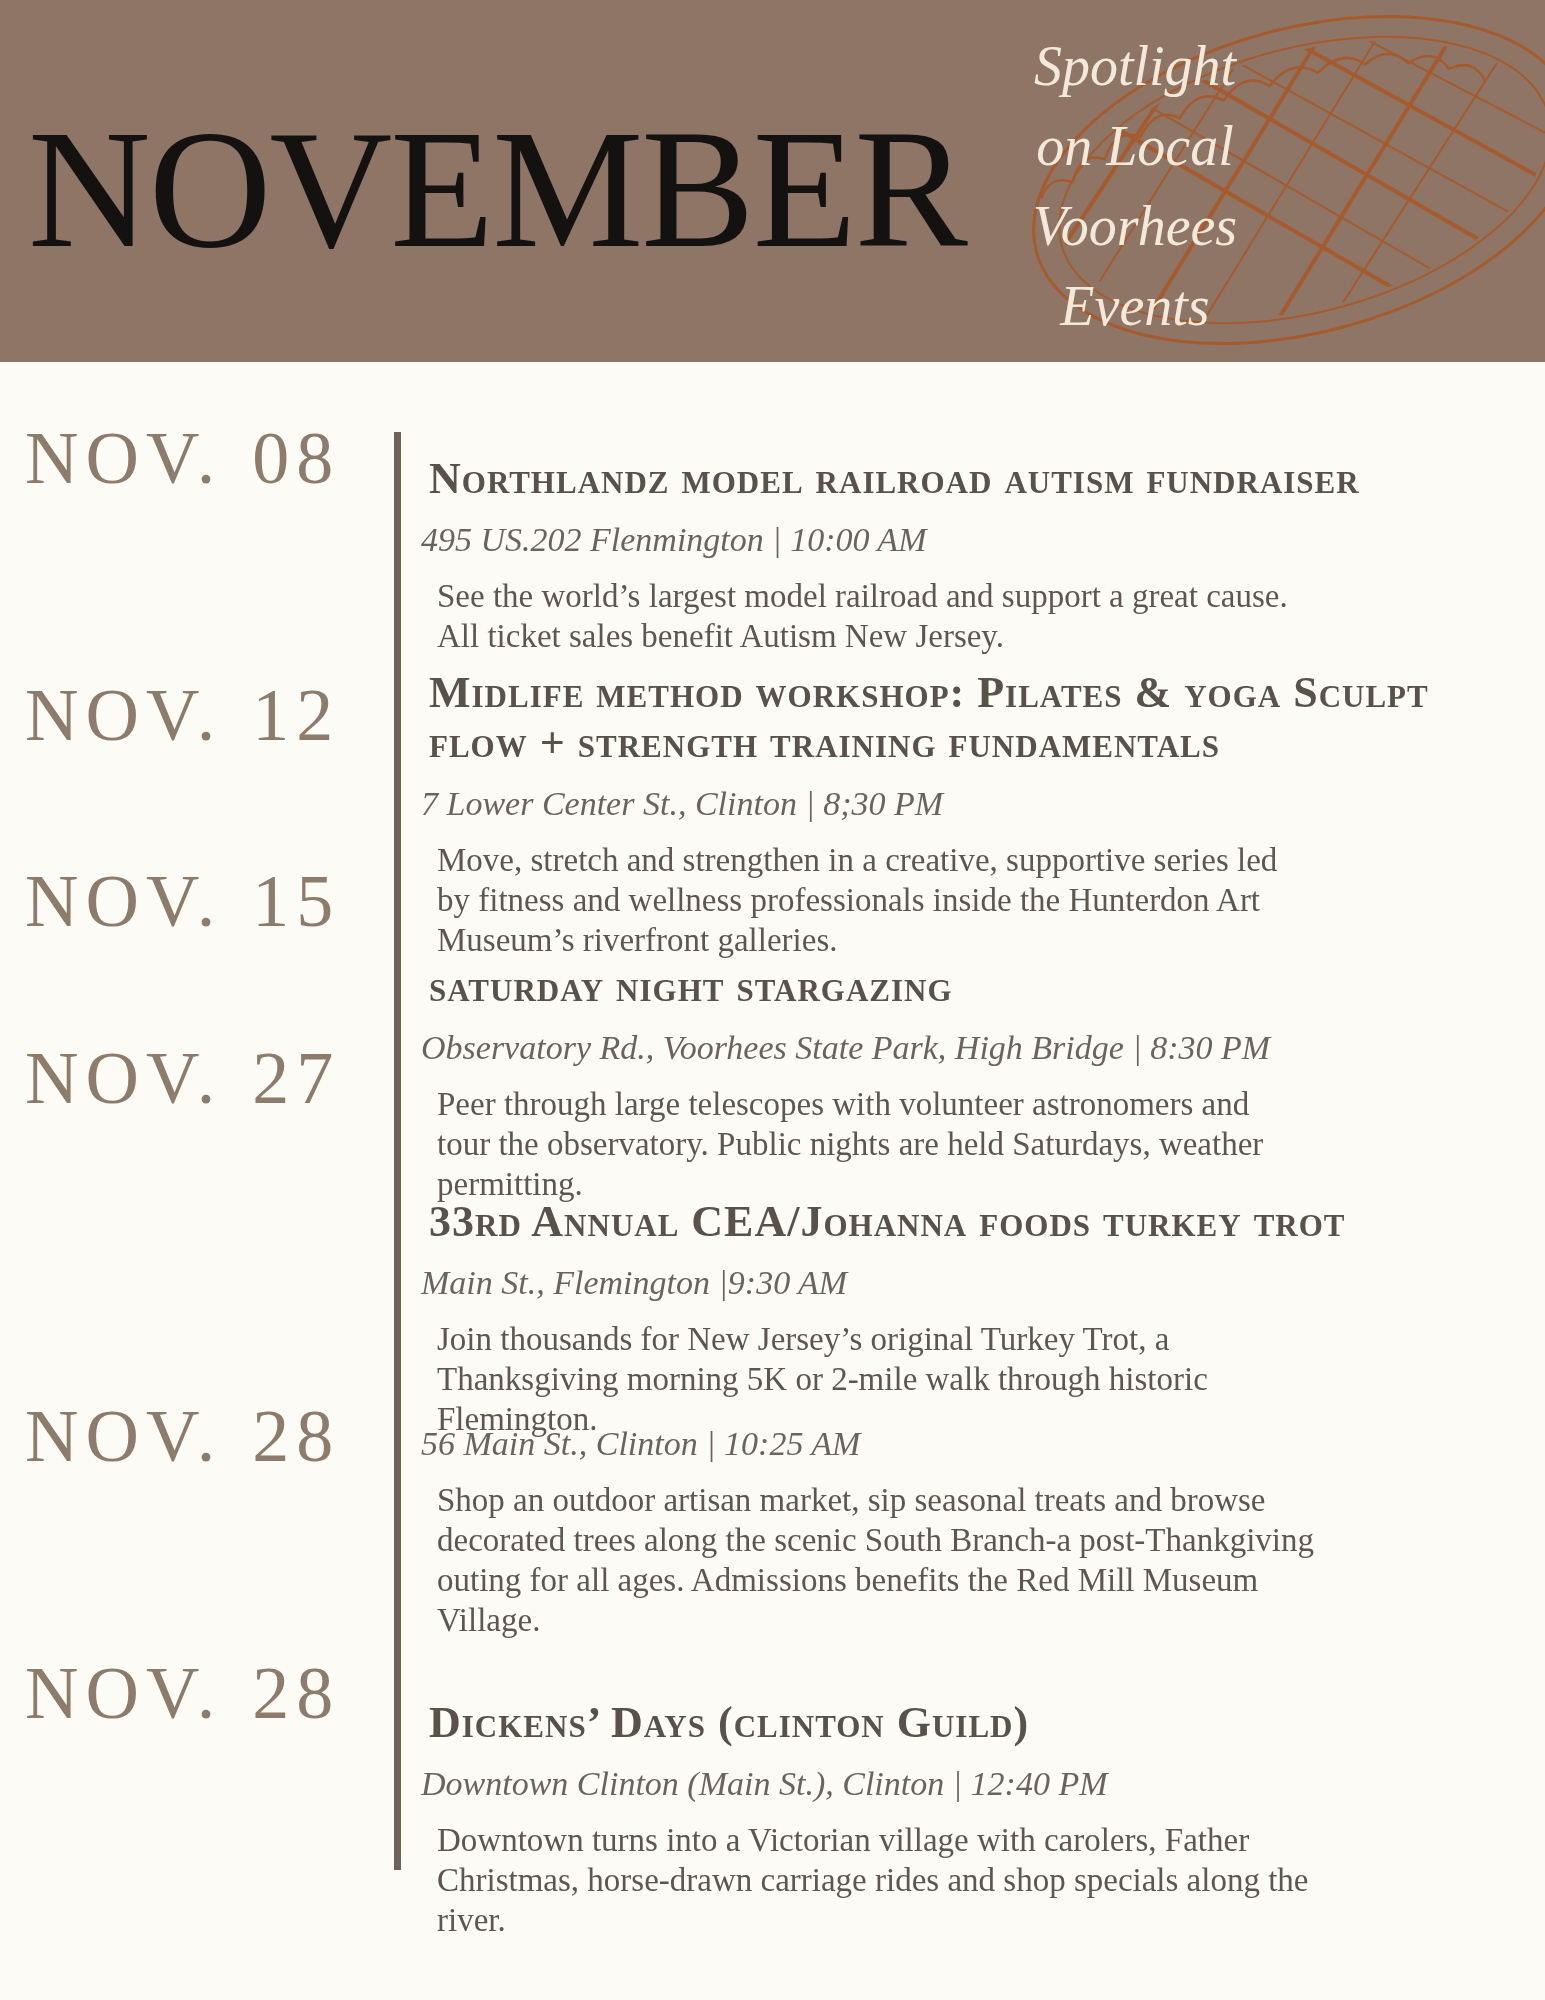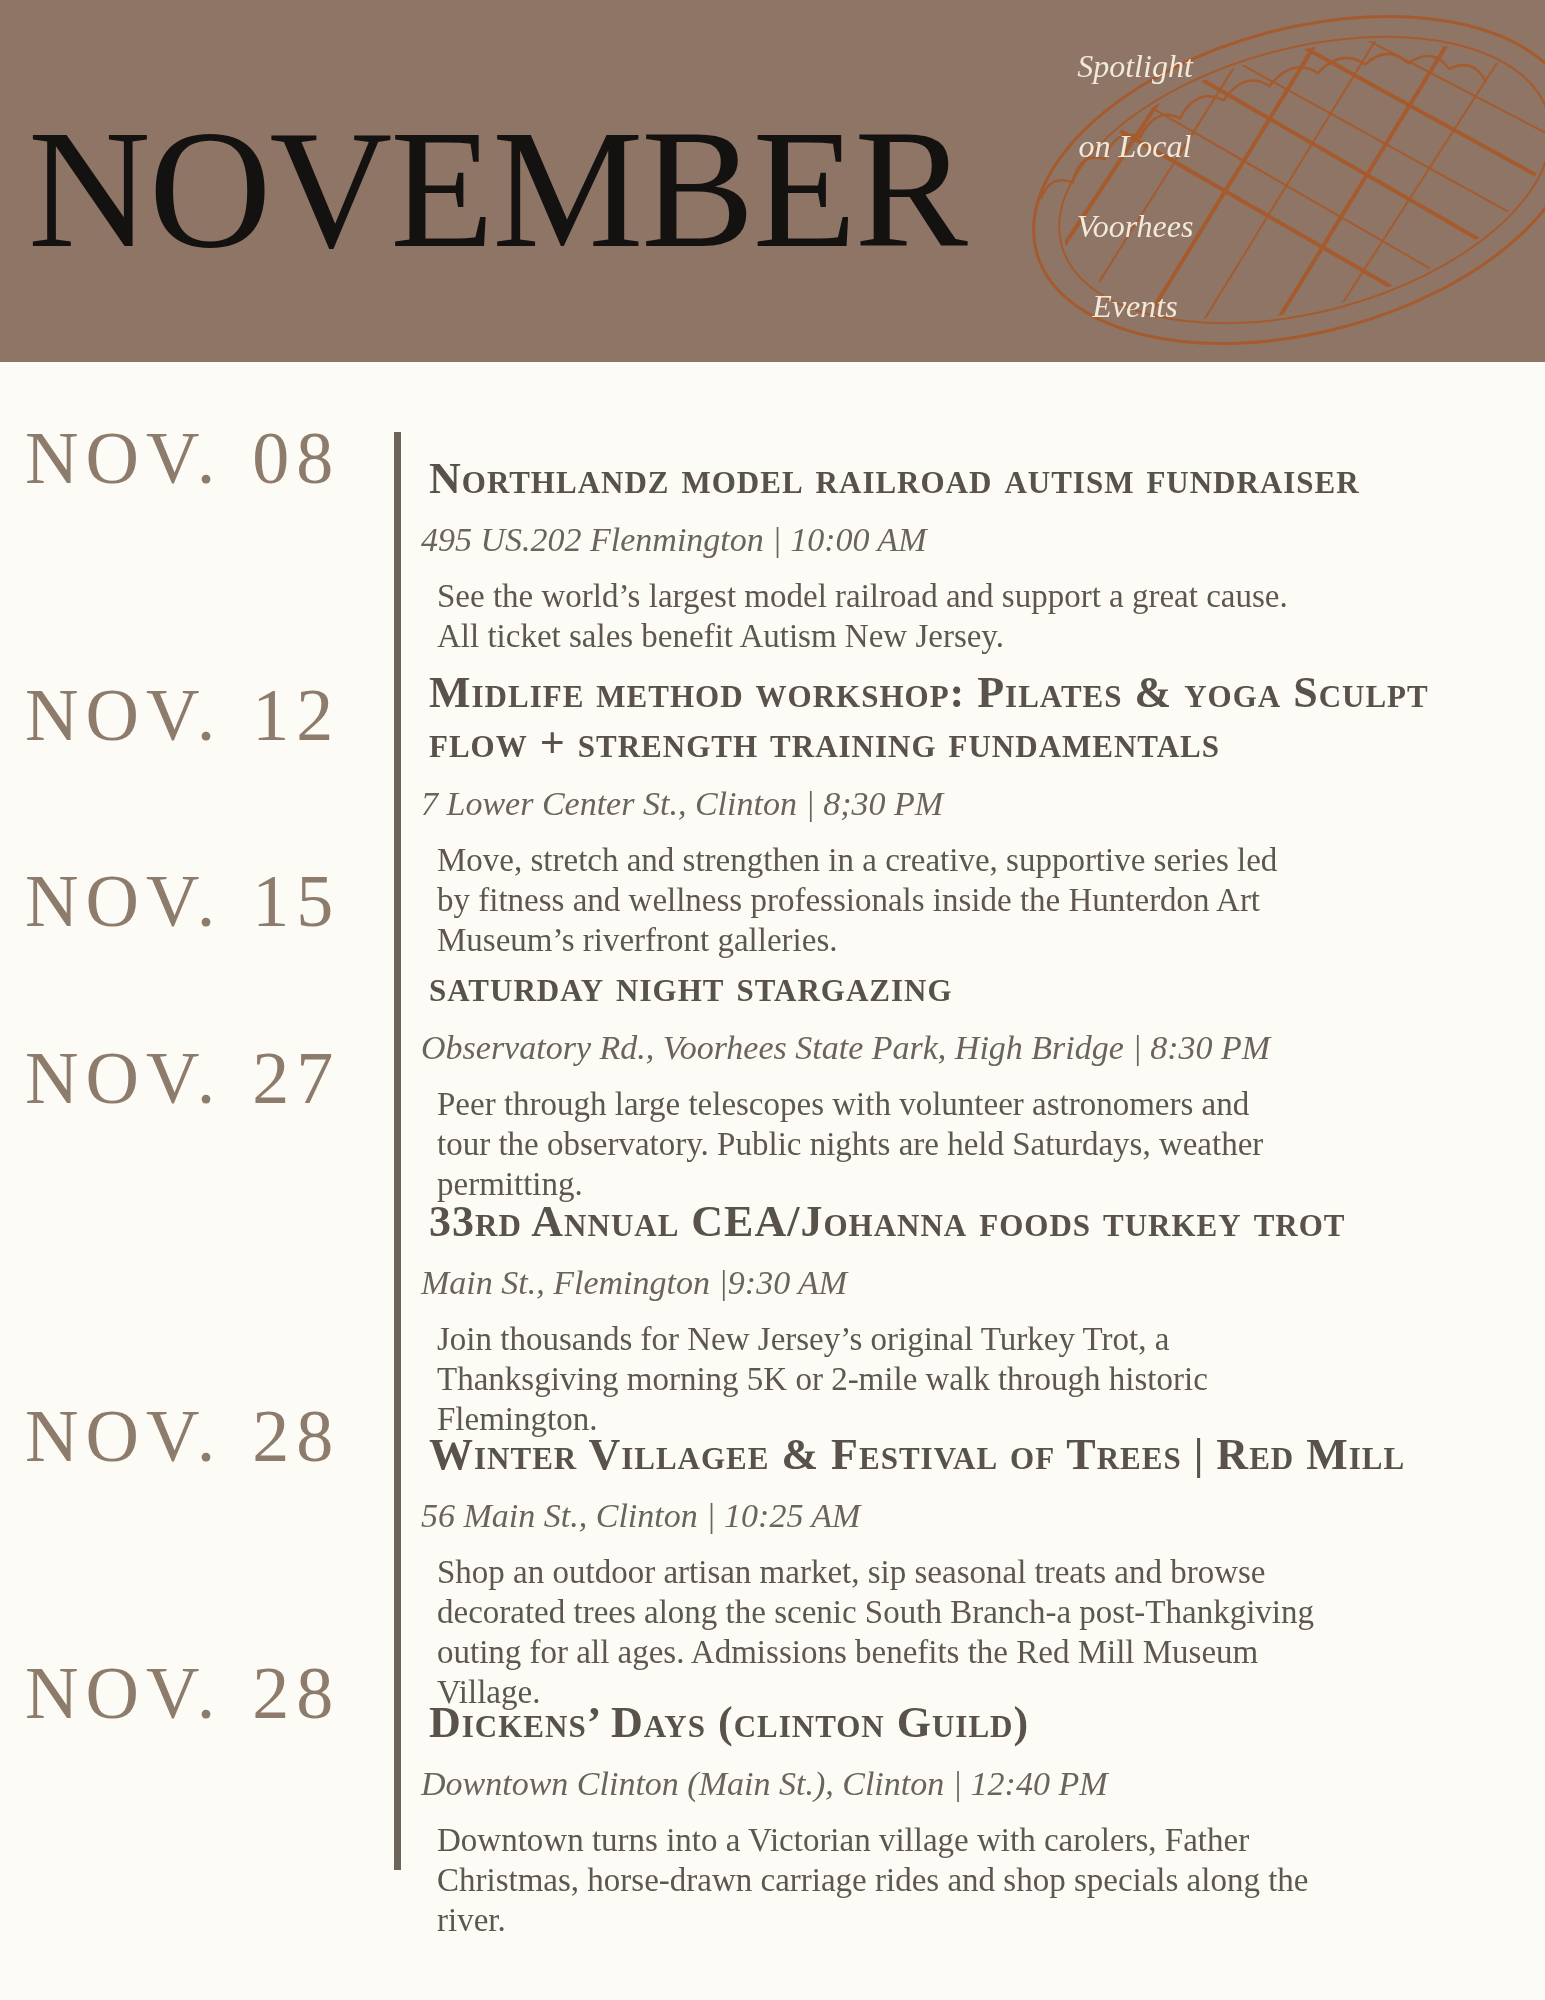--- a/index.html
+++ b/index.html
@@ -13,21 +13,21 @@
     position:absolute;left:0;top:0;width:1545px;height:362px;
     background:#8e7565;overflow:hidden;
   }
   .month-title{
     position:absolute;left:28px;top:104px;margin:0;
     font-size:170px;line-height:1;font-weight:normal;
     letter-spacing:-2px;color:#141211;
   }
   .tagline{
     position:absolute;left:990px;top:26px;width:290px;
-    text-align:center;font-style:italic;font-size:32px;line-height:80px;
+    text-align:center;font-style:italic;font-size:56px;line-height:80px;
     color:#f3e9da;
   }
   .pie-svg{position:absolute;left:985px;top:10px;}
   
   .column-divider{
     position:absolute;left:394px;top:432px;width:7px;height:1438px;
     background:#6f6459;
   }
   .date{
     position:absolute;left:25px;display:inline-flex;align-items:baseline;gap:30px;
@@ -135,21 +135,20 @@
     <p class="event-description">Peer through large telescopes with volunteer astronomers and<br>tour the observatory. Public nights are held Saturdays, weather<br>permitting.</p>
   </section>
 
   <section class="event" style="top:1181px">
     <h2 class="event-title">33rd Annual CEA/Johanna foods turkey trot</h2>
     <p class="event-location">Main St., Flemington |9:30 AM</p>
     <p class="event-description">Join thousands for New Jersey’s original Turkey Trot, a<br>Thanksgiving morning 5K or 2-mile walk through historic<br>Flemington.</p>
   </section>
 
   <section class="event" style="top:1414px">
-    <h2 class="event-title">Winter Villagee &amp; Festival of Trees | Red Mill</h2>
     <p class="event-location">56 Main St., Clinton | 10:25 AM</p>
     <p class="event-description">Shop an outdoor artisan market, sip seasonal treats and browse<br>decorated trees along the scenic South Branch-a post-Thankgiving<br>outing for all ages. Admissions benefits the Red Mill Museum<br>Village.</p>
   </section>
 
   <section class="event" style="top:1682px">
     <h2 class="event-title">Dickens’ Days (clinton Guild)</h2>
     <p class="event-location">Downtown Clinton (Main St.), Clinton | 12:40 PM</p>
     <p class="event-description">Downtown turns into a Victorian village with carolers, Father<br>Christmas, horse-drawn carriage rides and shop specials along the<br>river.</p>
   </section>
 

